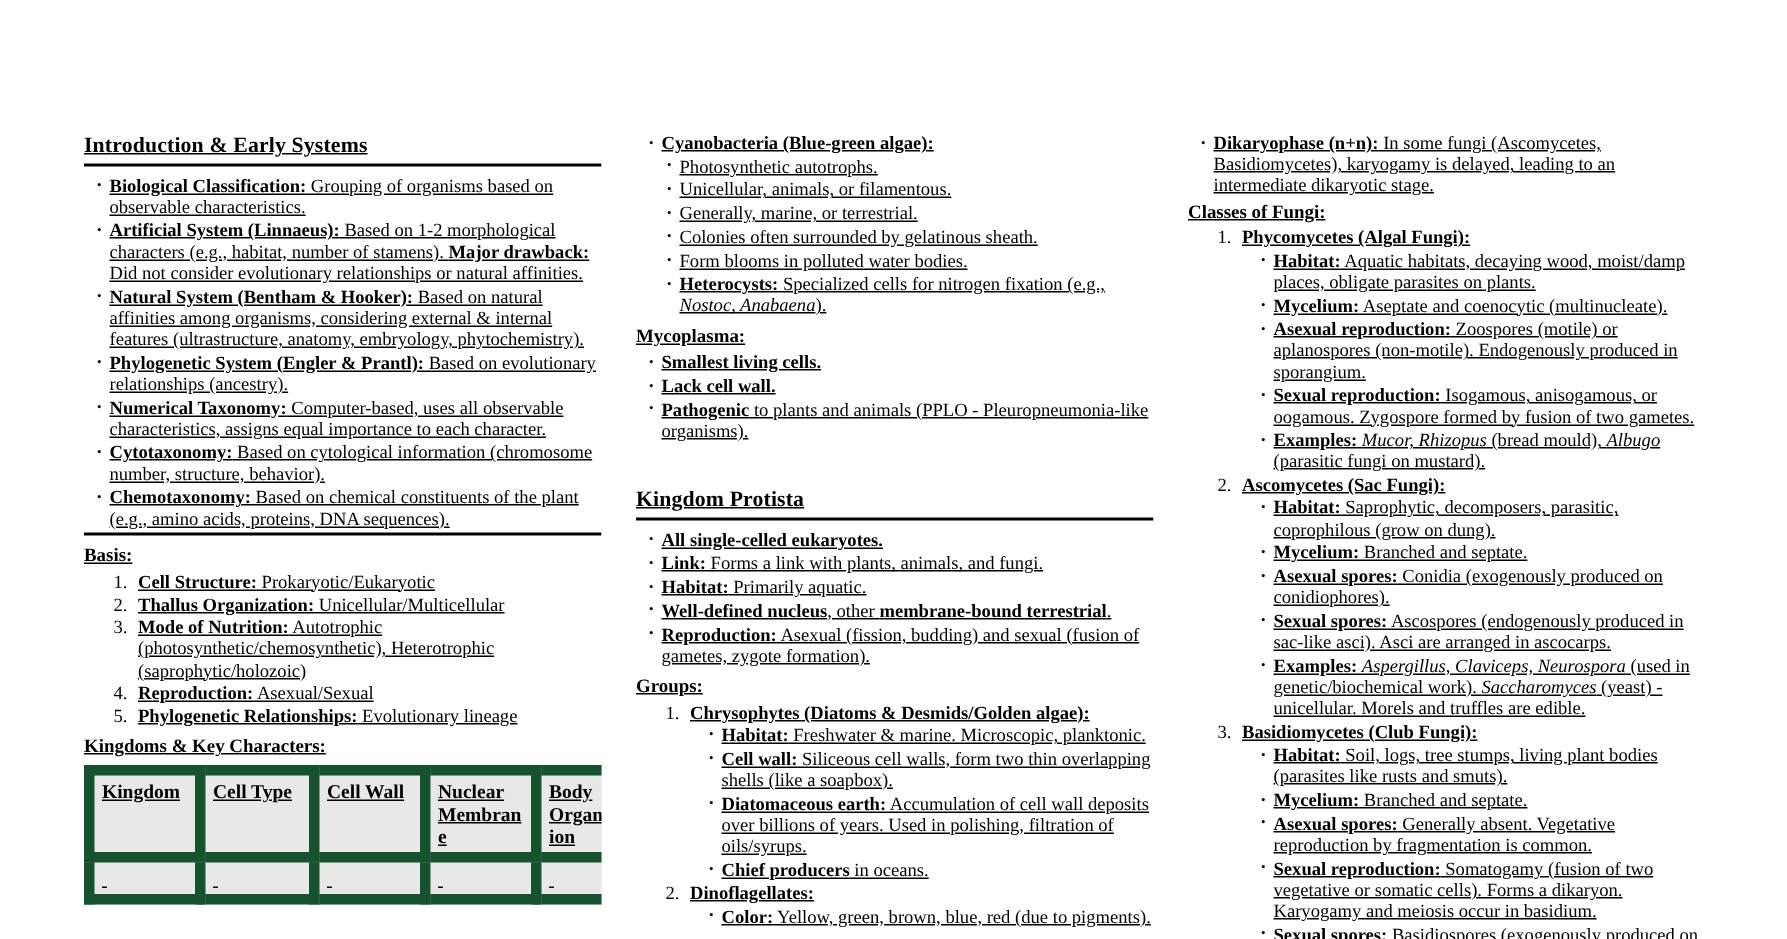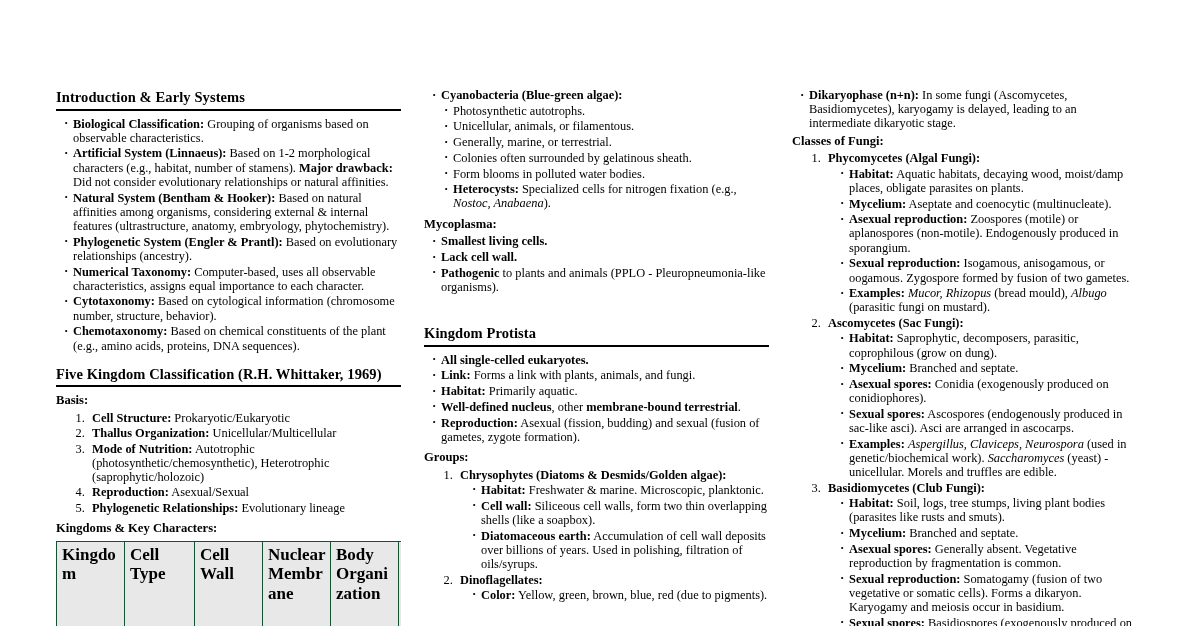--- a/index.html
+++ b/index.html
@@ -13,20 +13,21 @@
     overflow: hidden;
     font-family: "Liberation Serif", "DejaVu Serif", serif;
     color: #000000;
   }
   .page {
     position: relative;
     width: 1011px;
     height: 626px;
     box-sizing: border-box;
     padding: 88px 0 0 0;
+    text-decoration: underline;
   }
   .columns {
     display: flex;
     gap: 23px;
     padding-left: 56px;
     padding-right: 56px;
     align-items: flex-start;
   }
   .col {
     width: 345px;
@@ -101,22 +102,22 @@
   i, em { font-style: italic; }
   
   table.kt {
     border-collapse: collapse;
     width: 345px;
     margin-top: 4px;
     table-layout: fixed;
     background: #e8e8e8;
   }
   table.kt th, table.kt td {
-    border: 1px solid #14532d;
-    font-size: 17px;
+    border: 7px solid #14532d;
+    font-size: 13px;
     line-height: 1.16;
     padding: 3px 4px 3px 5px;
     vertical-align: top;
     text-align: left;
     word-wrap: break-word;
     overflow-wrap: anywhere;
   }
   table.kt th {
     font-weight: bold;
     background: #e8e8e8;
@@ -147,21 +148,20 @@
       <ul class="b">
         <li><b>Biological Classification:</b> Grouping of organisms based on observable characteristics.</li>
         <li><b>Artificial System (Linnaeus):</b> Based on 1-2 morphological characters (e.g., habitat, number of stamens). <b>Major drawback:</b> Did not consider evolutionary relationships or natural affinities.</li>
         <li><b>Natural System (Bentham &amp; Hooker):</b> Based on natural affinities among organisms, considering external &amp; internal features (ultrastructure, anatomy, embryology, phytochemistry).</li>
         <li><b>Phylogenetic System (Engler &amp; Prantl):</b> Based on evolutionary relationships (ancestry).</li>
         <li><b>Numerical Taxonomy:</b> Computer-based, uses all observable characteristics, assigns equal importance to each character.</li>
         <li><b>Cytotaxonomy:</b> Based on cytological information (chromosome number, structure, behavior).</li>
         <li><b>Chemotaxonomy:</b> Based on chemical constituents of the plant (e.g., amino acids, proteins, DNA sequences).</li>
       </ul>
 
-      <h1 class="sec" style="margin-top:12px;">Five Kingdom Classification (R.H. Whittaker, 1969)</h1>
       <div class="rule"></div>
 
       <h2 class="sub tight">Basis:</h2>
 
       <ol class="n">
         <li><b>Cell Structure:</b> Prokaryotic/Eukaryotic</li>
         <li><b>Thallus Organization:</b> Unicellular/Multicellular</li>
         <li><b>Mode of Nutrition:</b> Autotrophic (photosynthetic/chemosynthetic), Heterotrophic (saprophytic/holozoic)</li>
         <li><b>Reproduction:</b> Asexual/Sexual</li>
         <li><b>Phylogenetic Relationships:</b> Evolutionary lineage</li>
@@ -227,20 +227,21 @@
 
       <h2 class="sub">Groups:</h2>
 
       <ol class="n">
         <li>
           <span><b>Chrysophytes (Diatoms &amp; Desmids/Golden algae):</b></span>
           <ul class="b inner" style="padding-left:12px;">
             <li><b>Habitat:</b> Freshwater &amp; marine. Microscopic, planktonic.</li>
             <li><b>Cell wall:</b> Siliceous cell walls, form two thin overlapping shells (like a soapbox).</li>
             <li><b>Diatomaceous earth:</b> Accumulation of cell wall deposits over billions of years. Used in polishing, filtration of oils/syrups.</li>
+            <li><b>Chief producers</b> in oceans.</li>
           </ul>
         </li>
         <li>
           <span><b>Dinoflagellates:</b></span>
           <ul class="b inner" style="padding-left:12px;">
             <li><b>Color:</b> Yellow, green, brown, blue, red (due to pigments).</li>
 
           </ul>
         </li>
       </ol>

